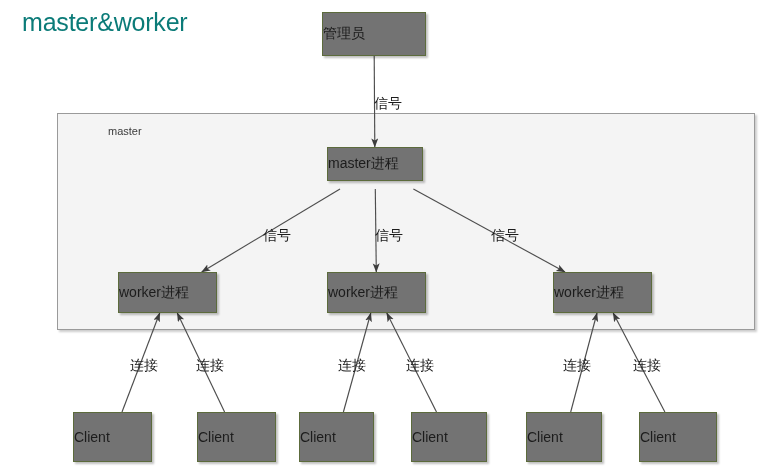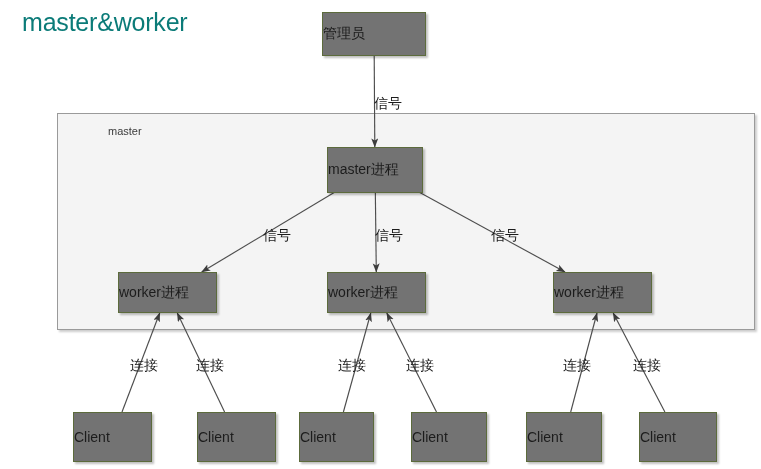--- a/index.html
+++ b/index.html
@@ -97,21 +97,21 @@
         <line x1="436.5" y1="412.0" x2="386.8" y2="313.0" marker-end="url(#arrowhead)"></line>
         <line x1="570.7" y1="412.0" x2="597.0" y2="313.0" marker-end="url(#arrowhead)"></line>
         <line x1="664.9" y1="412.0" x2="613.2" y2="313.0" marker-end="url(#arrowhead)"></line>
       </g>
   </svg>
 
   <div id="nodes-layer">
       <div class="node" style="left: 322px; top: 12px; width: 104px; height: 44px;">
         <span>管理员</span>
       </div>
-      <div class="node" style="left: 327px; top: 147px; width: 96px; height: 46px;">
+      <div class="node" style="left: 327px; top: 147px; width: 96px; height: 34px;">
         <span>master进程</span>
       </div>
       <div class="node" style="left: 118px; top: 272px; width: 99px; height: 41px;">
         <span>worker进程</span>
       </div>
       <div class="node" style="left: 327px; top: 272px; width: 99px; height: 41px;">
         <span>worker进程</span>
       </div>
       <div class="node" style="left: 553px; top: 272px; width: 99px; height: 41px;">
         <span>worker进程</span>

